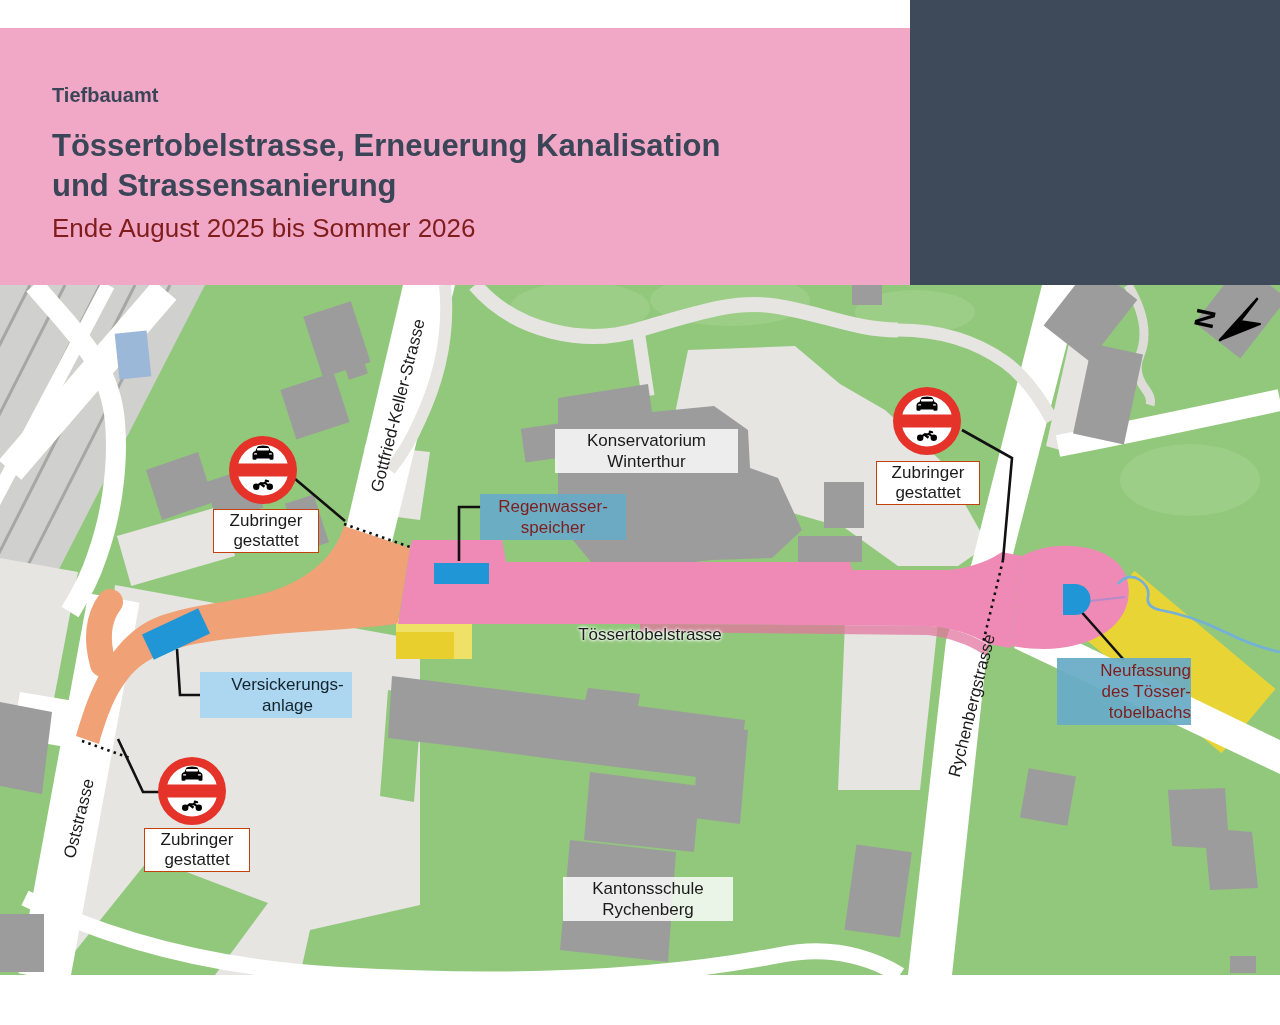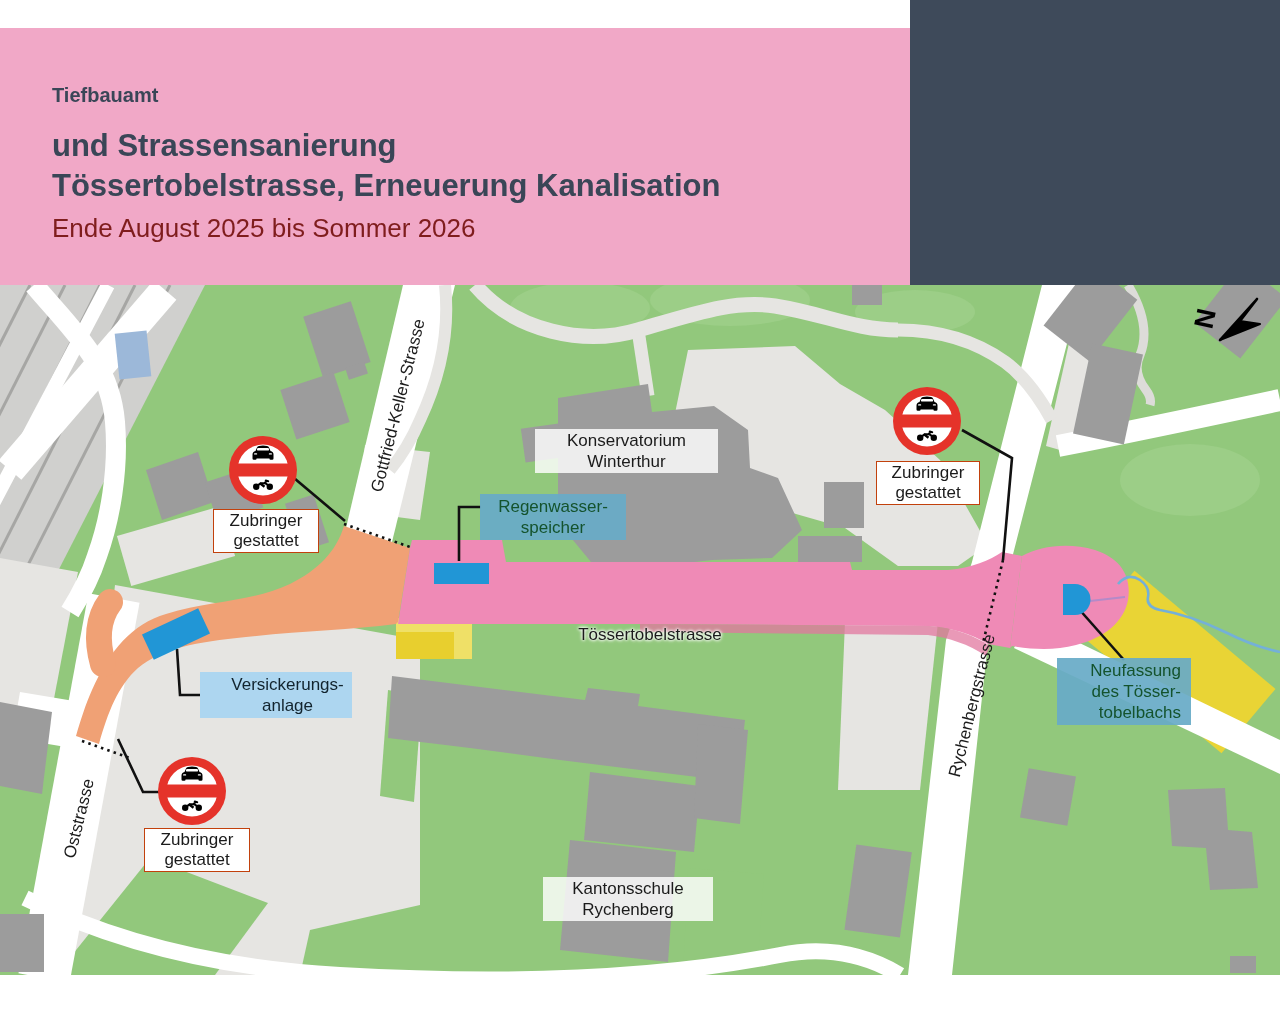--- a/index.html
+++ b/index.html
@@ -14,38 +14,38 @@
   .title{position:absolute;left:52px;top:98px;font-size:31px;font-weight:bold;color:#3a4657;line-height:40px;}
   .subtitle{position:absolute;left:52px;top:180px;font-size:26px;font-weight:normal;color:#7f1d1d;line-height:40px;}
 
   
   #map{position:absolute;left:0;top:285px;width:1280px;height:690px;}
   #map svg{position:absolute;left:0;top:0;}
 
   .maplabel{position:absolute;font-size:17px;color:#1b1b1b;text-align:center;line-height:21px;white-space:nowrap;}
   .halo{text-shadow:0 0 3px #fff,0 0 3px #fff,0 0 4px #fff;}
   .rot{transform:rotate(-76deg);transform-origin:center center;}
-  .whitebox{background:rgba(255,255,255,.82);padding:1px 2px;}
+  .whitebox{background:rgba(255,255,255,.82);padding:1px 2px;margin-left:20px;}
   .signbox{background:#ffffff;border:1px solid #c2410c;padding:1px 6px;line-height:20px;}
-  .tealbox{background:rgba(104,171,199,.93);color:#14532d;padding:2px 10px;}
+  .tealbox{background:rgba(104,171,199,.93);color:#7f1d1d;padding:2px 0;}
   .bluebox{background:rgba(170,213,241,.97);color:#12242e;padding:2px 6px;}
 
   
   .legend{position:absolute;left:0;top:975px;width:1280px;height:50px;background:#fff;}
 </style>
 </head>
 <body>
 
 <div id="stage">
 
   <div class="hdr-pink">
     <div class="dept">Tiefbauamt</div>
     <div class="title">
+      <div>Tössertobelstrasse, Erneuerung Kanalisation</div>
       <div>und Strassensanierung</div>
-      <div>Tössertobelstrasse, Erneuerung Kanalisation</div>
     </div>
     <div class="subtitle">Ende August 2025 bis Sommer 2026</div>
   </div>
   <div class="hdr-slate">
     
   </div>
 
   <div id="map">
     <svg width="1280" height="690" viewBox="0 285 1280 690">
       <defs>

